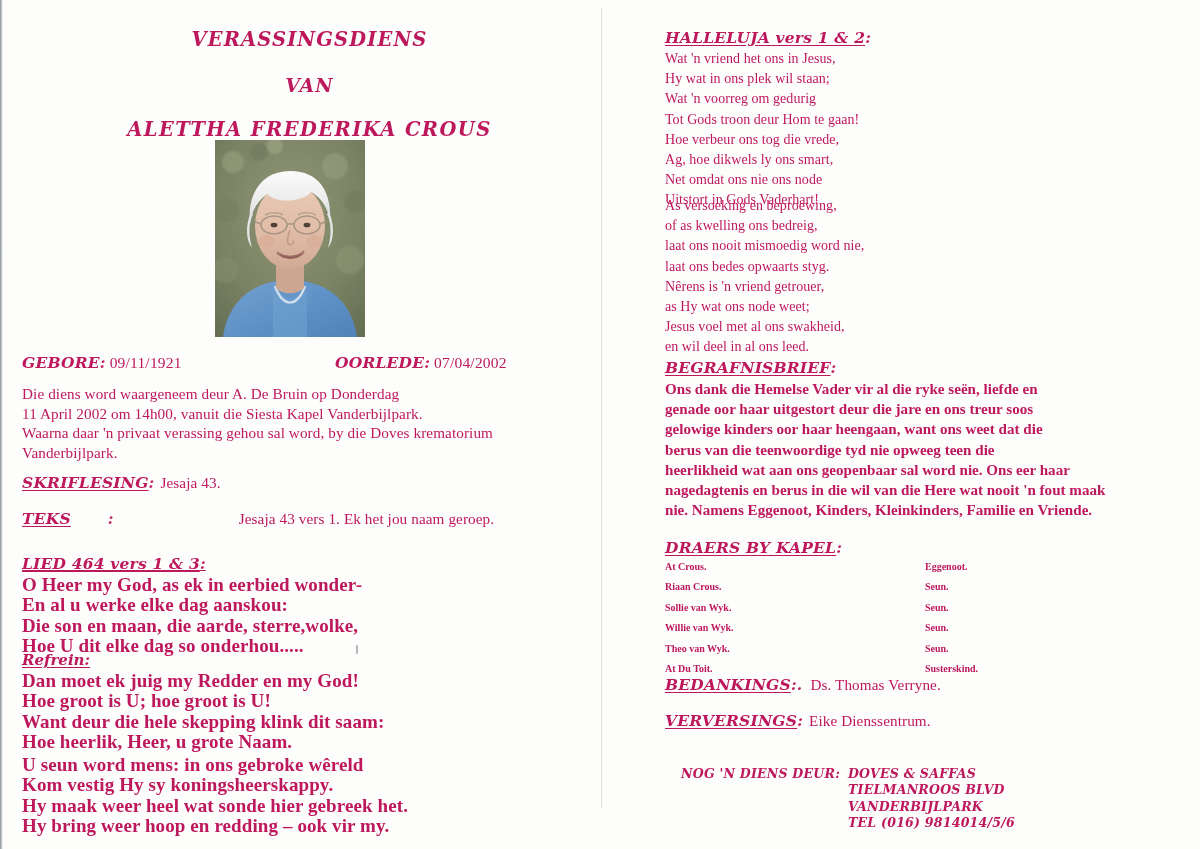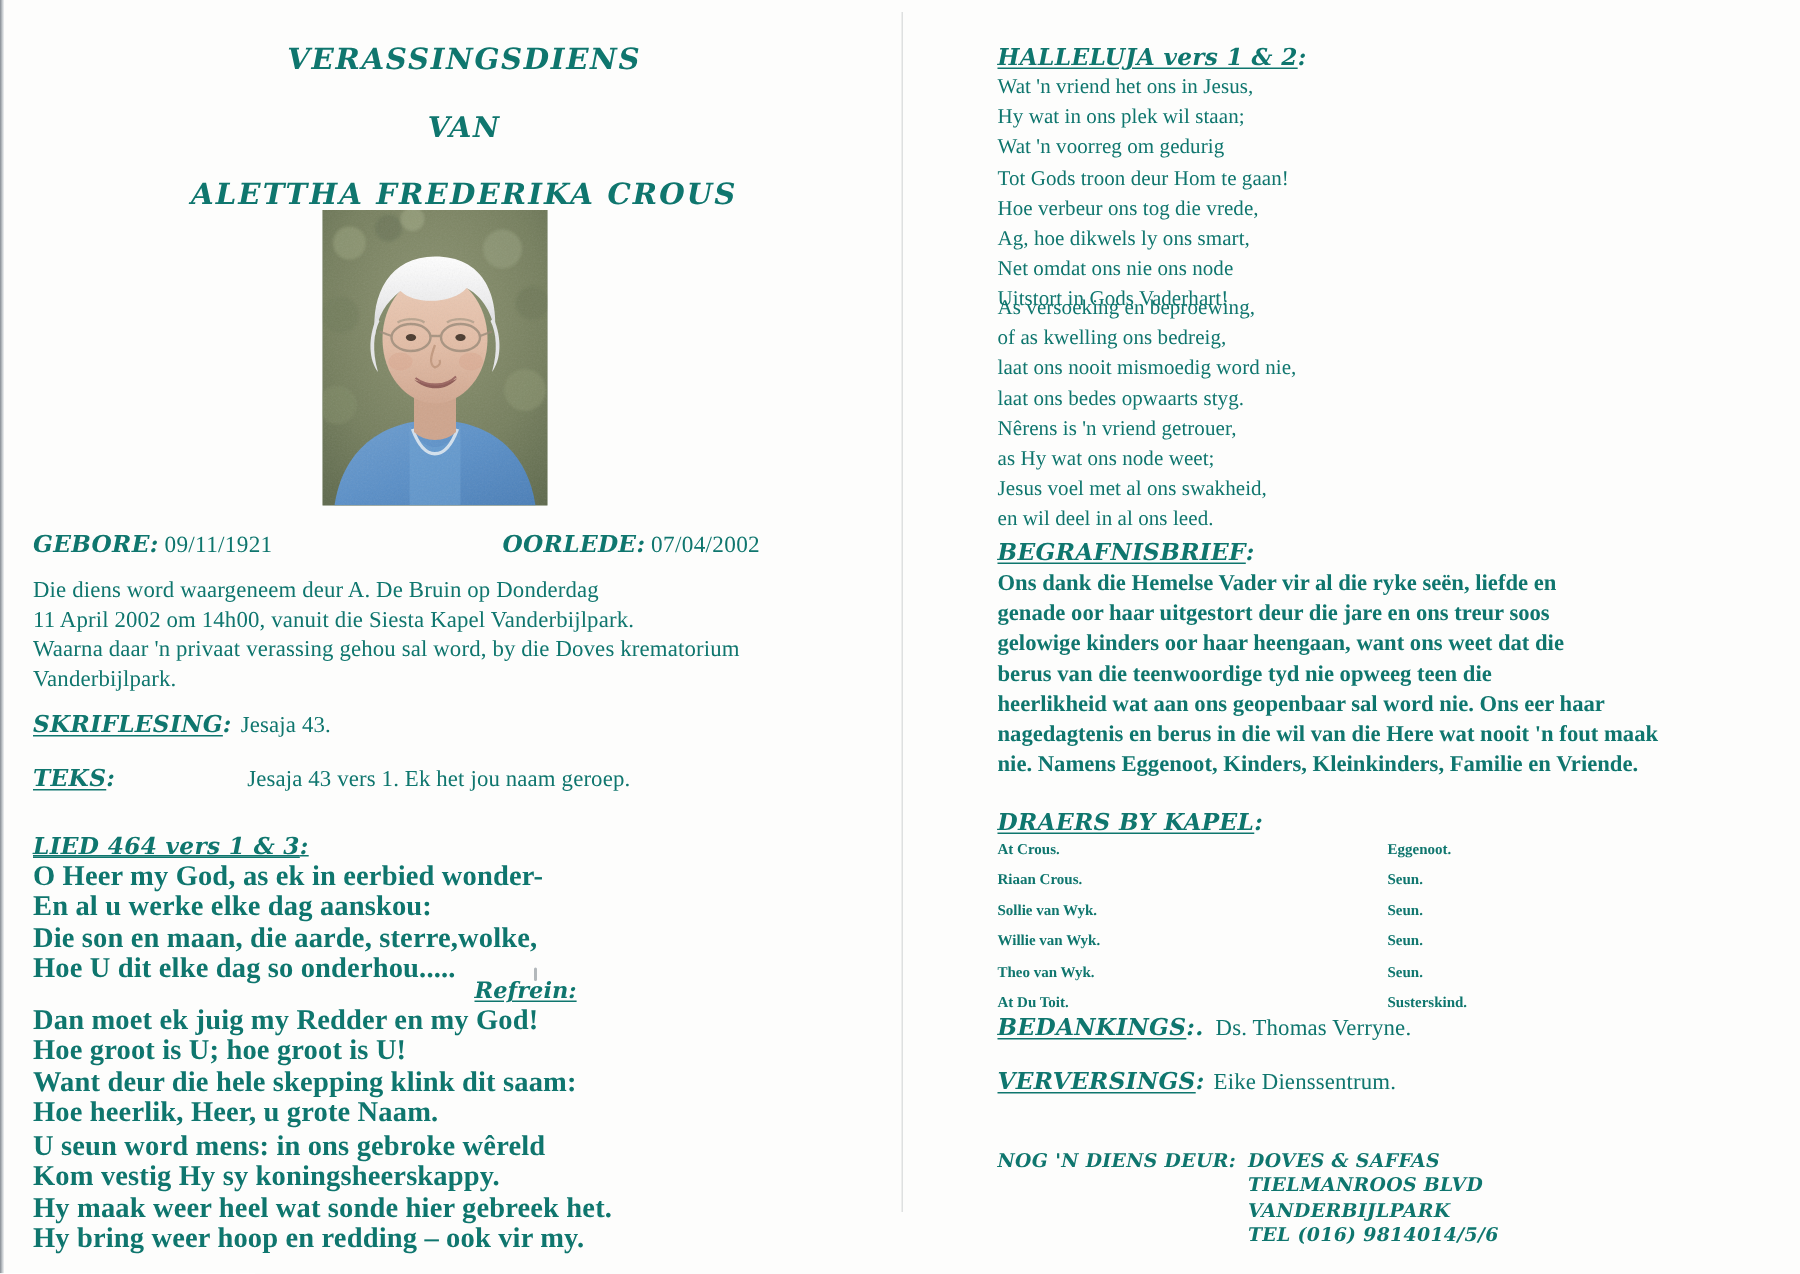--- a/index.html
+++ b/index.html
@@ -8,21 +8,21 @@
     padding: 0;
     background: #ffffff;
   }
   .page {
     position: relative;
     width: 1200px;
     height: 849px;
     background: #fdfdfc;
     overflow: hidden;
     font-family: "Liberation Serif", "DejaVu Serif", serif;
-    color: #0f766e;
+    color: #be185d;
   }
   
   .scan-edge {
     position: absolute;
     left: 0; top: 0;
     width: 3px; height: 849px;
     background: linear-gradient(to right, #5d6670, #b9bfc4 55%, rgba(255,255,255,0));
     opacity: .75;
   }
   
@@ -124,21 +124,20 @@
     line-height: 20.2px;
     letter-spacing: .05px;
   }
   .refrein {
     font-family: "DejaVu Serif", "Liberation Serif", serif;
     font-style: italic;
     font-weight: bold;
     font-size: 15px;
     text-decoration: underline;
     text-underline-offset: 2px;
-    text-align: right;
   }
 
   .prose {
     font-weight: bold;
     font-size: 15.1px;
     line-height: 20.2px;
     letter-spacing: 0px;
   }
 
   
@@ -296,21 +295,21 @@
       <div>Waarna daar 'n privaat verassing gehou sal word, by die Doves krematorium</div>
       <div>Vanderbijlpark.</div>
     </div>
 
     <div class="abs row-inline" style="left:0; top:473px;justify-content:center;">
       <span class="label">SKRIFLESING</span>
       <span class="label label-nound">:</span>
       <span class="val" style="margin-left:6px;">Jesaja 43.</span>
     </div>
 
-    <div class="abs row-inline" style="left:0; top:509px;">
+    <div class="abs row-inline" style="left:0; top:509px;gap:37px;">
       <span class="label">TEKS</span>
       <span class="label label-nound">:</span>
       <span class="val" style="margin-left:88px;">Jesaja 43 vers 1.   Ek het jou naam geroep.</span>
     </div>
 
     <div class="abs" style="left:0; top:554px;">
       <div style="display:flex; align-items:baseline;text-decoration:underline;">
         <span class="label">LIED 464 vers 1 &amp; 3</span>
         <span class="label label-nound">:</span>
       </div>
@@ -428,21 +427,21 @@
       <span class="label label-nound">:.</span>
       <span class="val" style="margin-left:8px;">Ds. Thomas Verryne.</span>
     </div>
 
     <div class="abs row-inline" style="left:0; top:711px;">
       <span class="label">VERVERSINGS</span>
       <span class="label label-nound">:</span>
       <span class="val" style="margin-left:6px;">Eike Dienssentrum.</span>
     </div>
 
-    <div class="abs fh" style="left:0; top:766px;">
+    <div class="abs fh" style="left:16px; top:766px;">
       <div class="fh-rows">
         <div>NOG 'N DIENS DEUR:</div>
         <div class="fh-lines">
           <div>DOVES &amp; SAFFAS</div>
           <div>TIELMANROOS BLVD</div>
           <div>VANDERBIJLPARK</div>
           <div>TEL (016) 9814014/5/6</div>
         </div>
       </div>
     </div>

